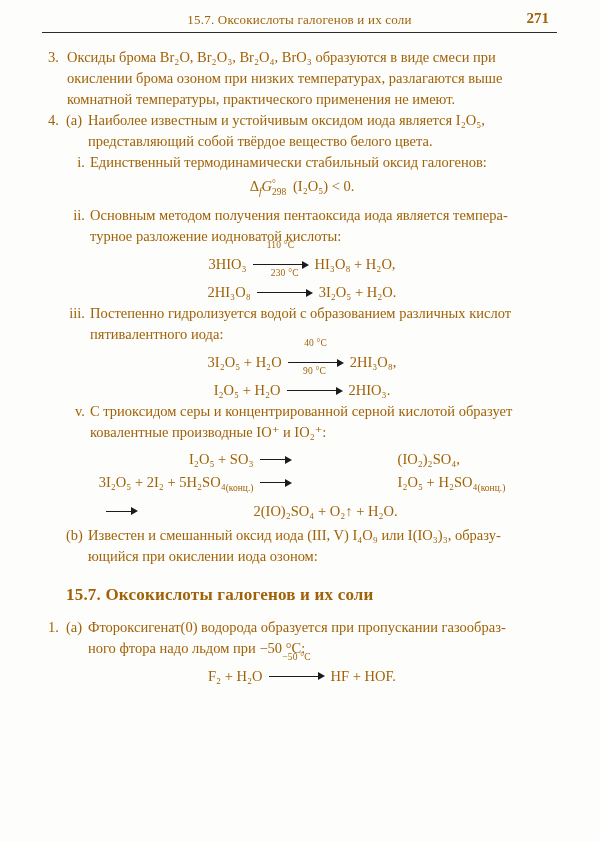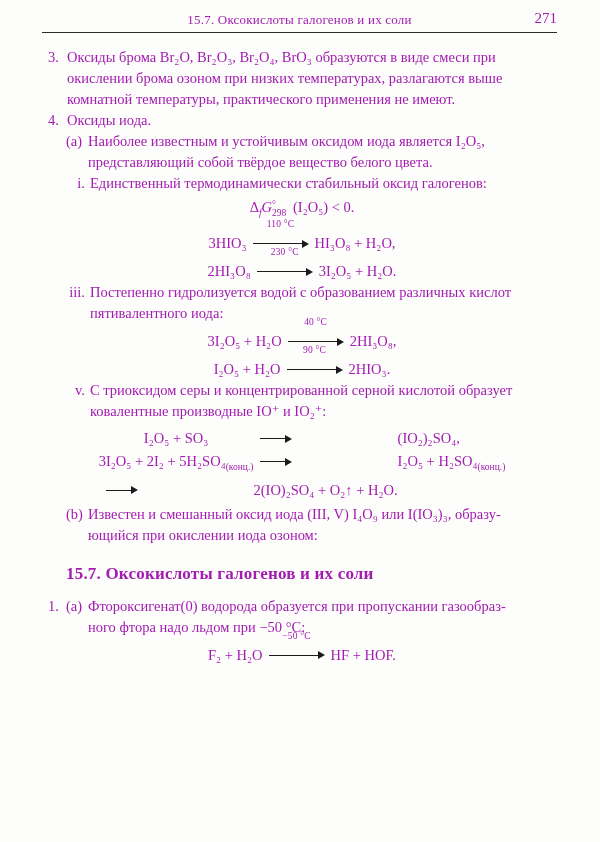--- a/index.html
+++ b/index.html
@@ -1,43 +1,43 @@
 <!DOCTYPE html>
 <html><head>
 <meta charset="utf-8">
 <style>
   html,body { margin:0; padding:0; background:#ffffff; }
   .page {
     position:relative; width:600px; height:842px; overflow:hidden;
-    background:#fdfdfc; color:#a21caf;
+    background:#fdfdfc; color:#a16207;
     font-family:"Liberation Serif","DejaVu Serif",serif;
   }
   
   .running-head { position:absolute; top:12px; left:42px; right:43px; height:24px; }
   .rh-title { position:absolute; left:0; right:0; top:0; text-align:center; font-size:13px; letter-spacing:0.2px; }
-  .rh-num  { position:absolute; right:0; top:-2px; font-size:15px; }
+  .rh-num  { position:absolute; right:8px; top:-2px; font-size:15px;font-weight:bold; }
   .rh-rule { position:absolute; left:0; right:0; top:20px; border-top:1.4px solid #2b2b2b; }
 
   .content { position:absolute; top:47px; left:0; right:0; font-size:14.5px; line-height:21px; }
 
   .li { position:relative; }
   .li .t { white-space:pre-line; }
   .lvl1 { padding-left:67px; padding-right:20px; }
   .lvl1 > .marker { position:absolute; left:48px; top:0; }
   .lvl2 { padding-left:88px; padding-right:20px; }
   .lvl2 > .marker { position:absolute; left:66px; top:0; }
   .lvl3 { padding-left:90px; padding-right:18px; }
   .lvl3 > .marker { position:absolute; left:56px; top:0; width:29px; text-align:right; }
 
   
   .eqline { padding:5px 44px 4px 48px; text-align:center; line-height:17px; }
   .eqline.labeled { padding-top:10px; padding-bottom:3px; line-height:15px; }
   .eq-align { display:grid; grid-template-columns:auto auto auto; justify-content:center;
               padding:8px 44px 5px 48px; row-gap:6px; line-height:17px; column-gap:0; }
-  .eq-align .cl { text-align:center; }
+  .eq-align .cl { text-align:right; }
   .eq-align .cr { text-align:left;font-family:Liberation Serif, serif; }
 
   .rxn { position:relative; display:inline-block; width:56px; height:8px; margin:0 6px; }
   .rxn.plain { width:32px; margin:0 7px; }
   .rxn::before { content:""; position:absolute; left:0; right:4px; top:3.1px; border-top:1.4px solid #1b1b1b; }
   .rxn::after  { content:""; position:absolute; right:0; top:-0.4px; width:0; height:0;
                  border-left:7px solid #1b1b1b; border-top:4px solid transparent; border-bottom:4px solid transparent; }
   .rxn .cond { position:absolute; left:50%; bottom:19px; transform:translateX(-50%);
                font-size:9.5px; line-height:10px; white-space:nowrap; letter-spacing:0.2px; }
 
@@ -63,38 +63,42 @@
 
     <div class="li lvl1">
       <span class="marker">3.</span>
       <div class="t">Оксиды брома Br₂O, Br₂O₃, Br₂O₄, BrO₃ образуются в виде смеси при
 окислении брома озоном при низких температурах, разлагаются выше
 комнатной температуры, практического применения не имеют.</div>
     </div>
 
     <div class="li lvl1">
       <span class="marker">4.</span>
-      <div class="t">Оксиды иода.</div>
     </div>
 
     <div class="li lvl2">
       <span class="marker">(a)</span>
       <div class="t">Наиболее известным и устойчивым оксидом иода является I₂O₅,
 представляющий собой твёрдое вещество белого цвета.</div>
     </div>
 
     <div class="li lvl3">
       <span class="marker">i.</span>
       <div class="t">Единственный термодинамически стабильный оксид галогенов:</div>
     </div>
 
     <div class="eqline">
       <span>Δ</span><sub class="it">f</sub><span class="it">G</span><span class="stack"><span>°</span><span>298</span></span> <span>(I₂O₅) &lt; 0.</span>
     </div>
 
+    <div class="li lvl3">
+      <span class="marker">ii.</span>
+      <div class="t">Основным методом получения пентаоксида иода является темпера-
+турное разложение иодноватой кислоты:</div>
+    </div>
 
     <div class="eqline labeled">
       <span>3HIO₃</span><span class="rxn"><span class="cond">110 °C</span></span><span>HI₃O₈ + H₂O,</span>
     </div>
     <div class="eqline labeled">
       <span>2HI₃O₈</span><span class="rxn"><span class="cond">230 °C</span></span><span>3I₂O₅ + H₂O.</span>
     </div>
 
     <div class="li lvl3">
       <span class="marker">iii.</span>

